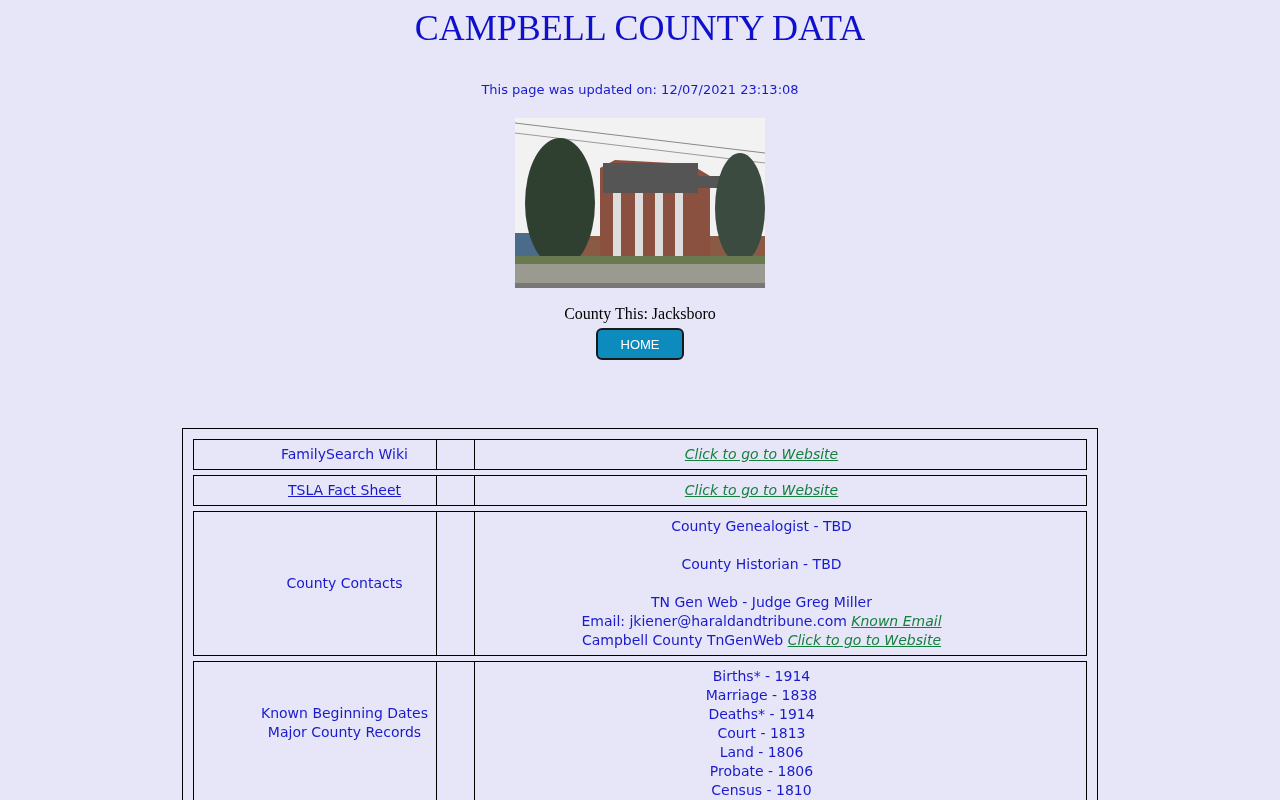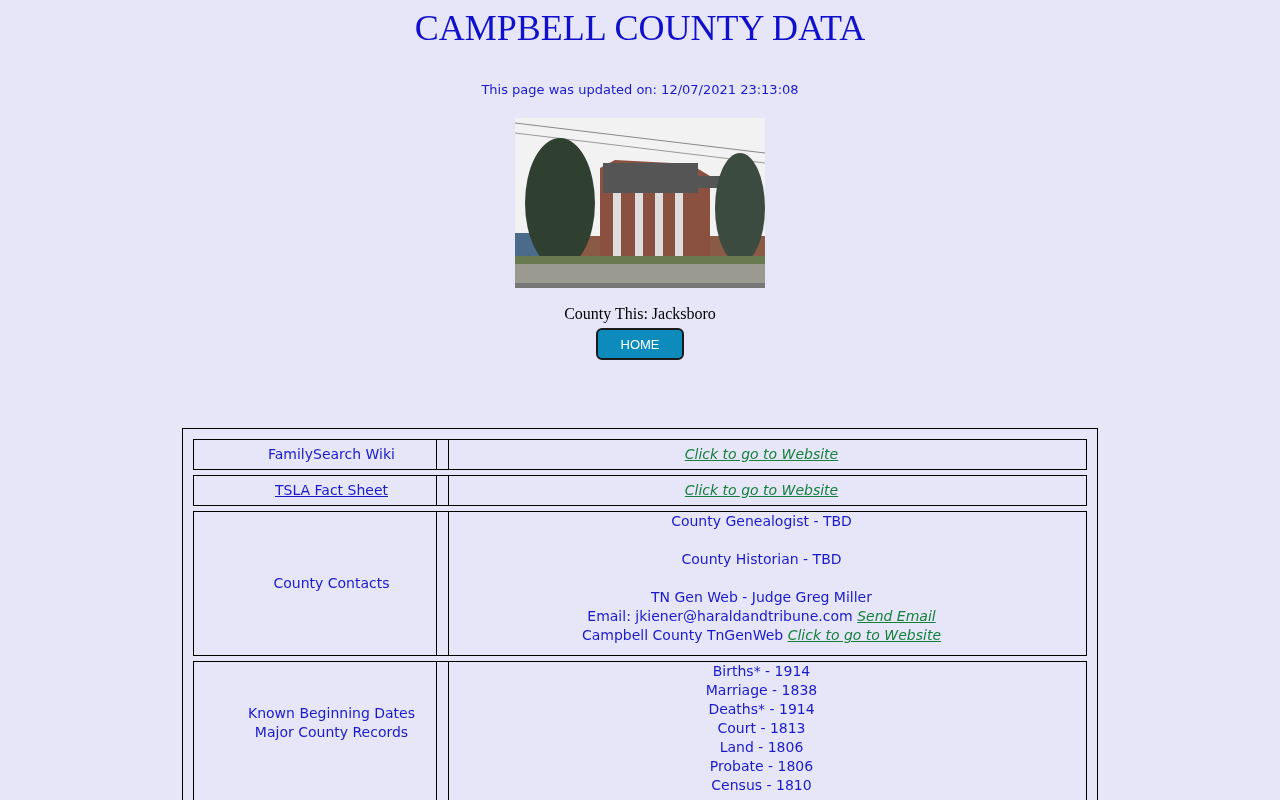--- a/index.html
+++ b/index.html
@@ -37,22 +37,22 @@
   }
   .outer {
     position: absolute; left: 182px; top: 428px; width: 916px; height: 400px;
     box-sizing: border-box; border: 1px solid #000;
   }
   .cell {
     position: absolute; box-sizing: border-box; border: 1px solid #000;
     display: flex; flex-direction: column; align-items: center; justify-content: center;
     text-align: center; font-size: 14px; line-height: 19px; color: #1a1acc;
   }
-  .cell.top { justify-content: flex-start; }
-  .left { left: 10px; width: 256px; padding-left: 21px; }
+  .cell.top { justify-content: flex-start; padding-top: 5px; }
+  .left { left: 10px; width: 282px; padding-left: 21px; }
   .right { left: 253px; width: 651px; }
   a.link { color: #15803d; text-decoration: underline; cursor: pointer; font-style: italic; }
   .gap { height: 19px; }
 </style>
 </head>
 <body>
 
 <div class="title">CAMPBELL COUNTY DATA</div>
 <div class="updated">This page was updated on: 12/07/2021 23:13:08</div>
 
@@ -94,21 +94,21 @@
 
   <div class="cell left" style="top:82px;height:145px;">County Contacts</div>
   <div class="cell right top" style="top:82px;height:145px;">
     <div>County Genealogist - TBD</div>
     <div class="gap"></div>
     <div>County Historian - TBD</div>
     <div class="gap"></div>
     <div>TN Gen Web - Judge Greg Miller</div>
     <div>
       <span>Email: jkiener@haraldandtribune.com</span>
-      <a class="link">Send Email</a>
+      <a class="link">Known Email</a>
     </div>
     <div>
       <span>Campbell County TnGenWeb</span>
       <a class="link">Click to go to Website</a>
     </div>
   </div>
 
   <div class="cell left" style="top:232px;height:160px;justify-content:flex-start;padding-top:42px;">
     <div>Known Beginning Dates</div>
     <div>Major County Records</div>

